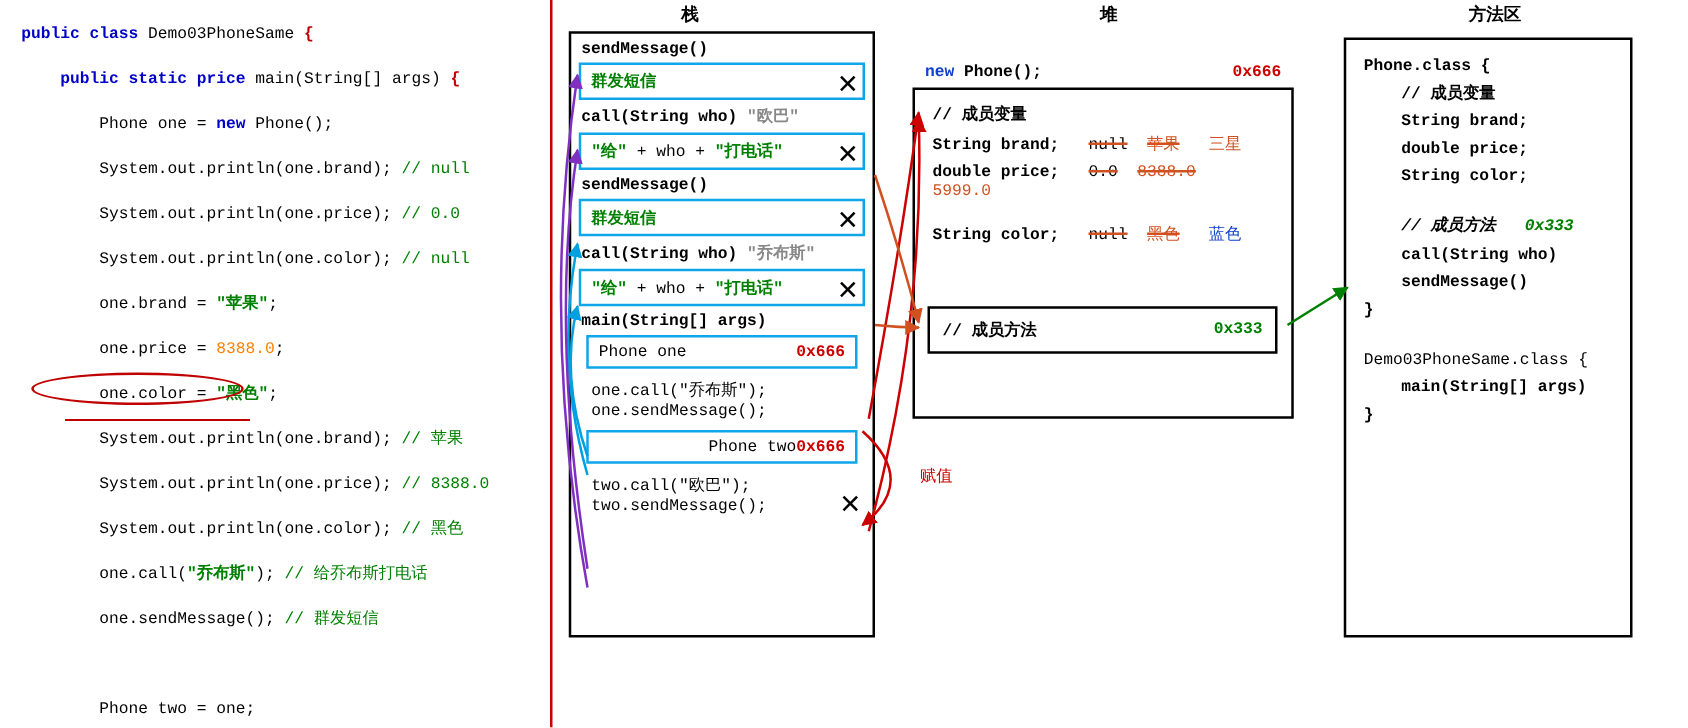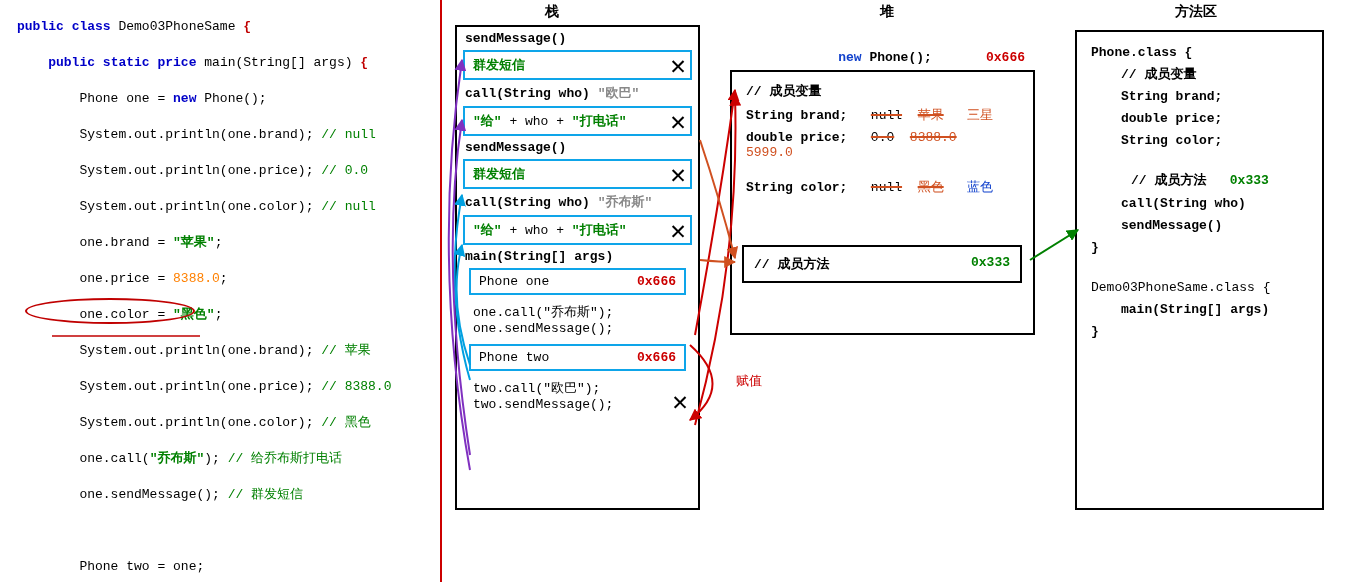--- a/index.html
+++ b/index.html
@@ -149,33 +149,33 @@
   <div class="frame-label">main(String[] args)</div>
   <div style="margin:0 6px;">
     <div class="stack-frame" style="display:flex; justify-content:space-between;">
       <span>Phone one</span>
       <span class="addr">0x666</span>
     </div>
     <div style="padding:4px 10px;">
       <div>one.call("乔布斯");</div>
       <div>one.sendMessage();</div>
     </div>
-    <div class="stack-frame" style="display:flex; justify-content:space-between;">
+    <div class="stack-frame" style="display:flex; justify-content:flex-end;">
       <span>Phone two</span>
       <span class="addr">0x666</span>
     </div>
     <div style="padding:4px 10px; position:relative;">
       <div>two.call("欧巴");</div>
       <div>two.sendMessage();</div>
       <span class="cross-x" style="top:auto; bottom:0;">✕</span>
     </div>
   </div>
 </div>
 
-<div style="position:absolute; left:740px; top:50px; width:290px; text-align:center; font-weight:bold;">
+<div style="position:absolute; left:740px; top:50px; width:290px; font-weight:bold;">
   <span class="blue">new</span><span> Phone();</span>
   <span class="addr" style="position:absolute; right:5px;">0x666</span>
 </div>
 <div class="box" style="left:730px; top:70px; width:305px; height:265px; padding:10px 14px;">
   <div style="font-weight:bold;">// 成员变量</div>
   <div style="margin-top:6px;">
     <b>String brand;</b>&nbsp;&nbsp;
     <span class="strike">null</span>&nbsp;
     <span class="orange strike">苹果</span>&nbsp;&nbsp;
     <span class="orange">三星</span>
@@ -192,28 +192,28 @@
     <span class="orange strike">黑色</span>&nbsp;&nbsp;
     <span class="blue">蓝色</span>
   </div>
   <div class="box" style="position:absolute; left:10px; bottom:50px; width:280px; padding:8px 10px; display:flex; justify-content:space-between;">
     <b>// 成员方法</b>
     <span class="green">0x333</span>
   </div>
 </div>
 <div style="position:absolute; left:736px; top:372px; color:#cc0000;">赋值</div>
 
-<div class="box" style="left:1075px; top:30px; width:249px; height:480px; padding:10px 14px; line-height:1.7;">
+<div class="box" style="left:1075px; top:30px; width:231px; height:480px; padding:10px 14px; line-height:1.7;">
   <div style="font-weight:bold;">Phone.class {</div>
   <div style="margin-left:30px; font-weight:bold;">// 成员变量</div>
   <div style="margin-left:30px; font-weight:bold;">String brand;</div>
   <div style="margin-left:30px; font-weight:bold;">double price;</div>
   <div style="margin-left:30px; font-weight:bold;">String color;</div>
   <div style="height:18px;"></div>
-  <div style="margin-left:40px;">
+  <div style="margin-left:30px;font-style:italic;">
     <b>// 成员方法</b>&nbsp;&nbsp;
     <span class="green">0x333</span>
   </div>
   <div style="margin-left:30px; font-weight:bold;">call(String who)</div>
   <div style="margin-left:30px; font-weight:bold;">sendMessage()</div>
   <div style="font-weight:bold;">}</div>
   <div style="height:18px;"></div>
   <div style="font-weight:normal;">Demo03PhoneSame.class {</div>
   <div style="margin-left:30px; font-weight:bold;">main(String[] args)</div>
   <div style="font-weight:bold;">}</div>

